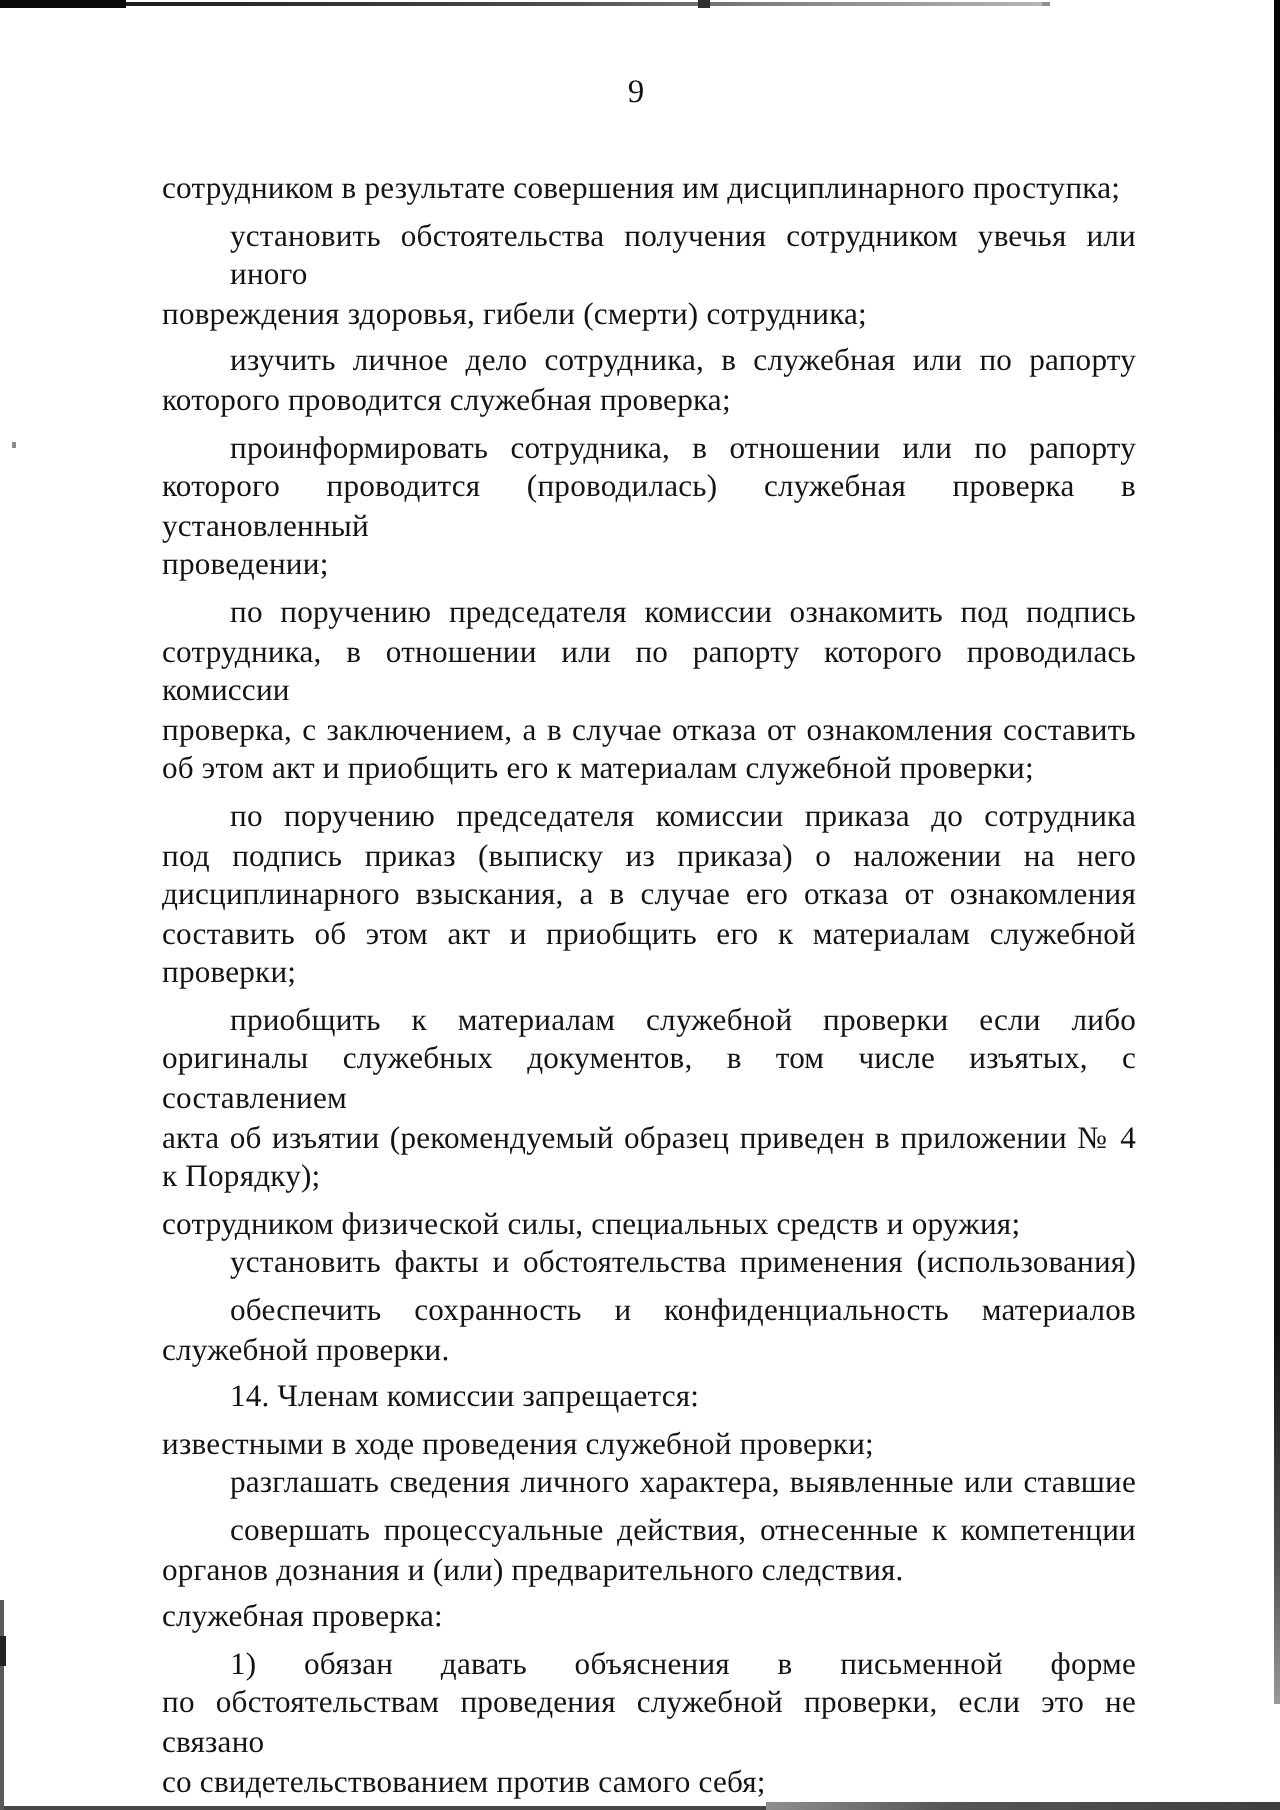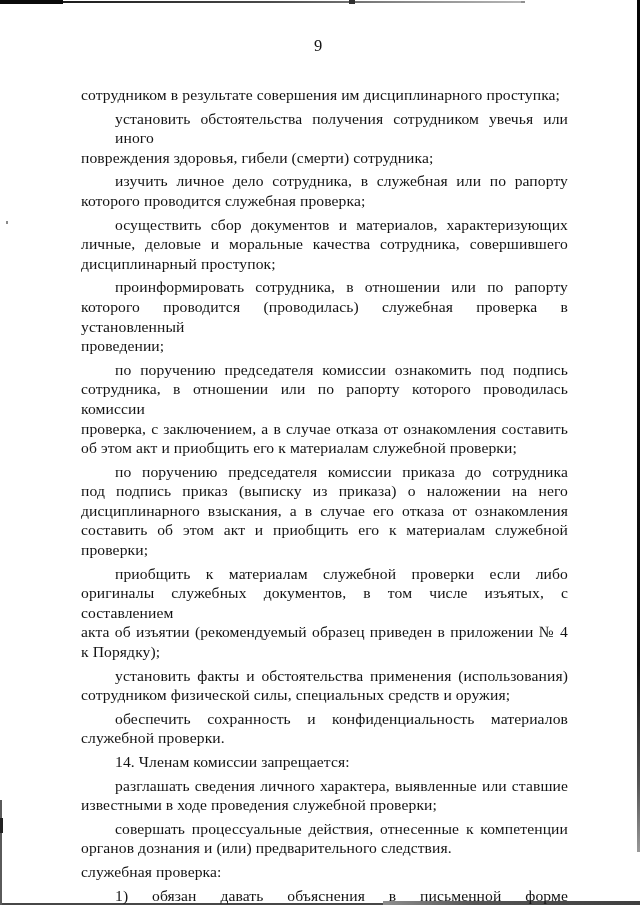--- a/index.html
+++ b/index.html
@@ -77,25 +77,20 @@
       </div>
       <div class="paragraph">
         <div class="line indent">установить обстоятельства получения сотрудником увечья или иного</div>
         <div class="line last">повреждения здоровья, гибели (смерти) сотрудника;</div>
       </div>
       <div class="paragraph">
         <div class="line indent">изучить личное дело сотрудника, в служебная или по рапорту</div>
         <div class="line last">которого проводится служебная проверка;</div>
       </div>
       <div class="paragraph">
-        <div class="line indent">осуществить сбор документов и материалов, характеризующих</div>
-        <div class="line">личные, деловые и моральные качества сотрудника, совершившего</div>
-        <div class="line last">дисциплинарный проступок;</div>
-      </div>
-      <div class="paragraph">
         <div class="line indent">проинформировать сотрудника, в отношении или по рапорту</div>
         <div class="line">которого проводится (проводилась) служебная проверка в установленный</div>
         <div class="line last">проведении;</div>
       </div>
       <div class="paragraph">
         <div class="line indent">по поручению председателя комиссии ознакомить под подпись</div>
         <div class="line">сотрудника, в отношении или по рапорту которого проводилась комиссии</div>
         <div class="line">проверка, с заключением, а в случае отказа от ознакомления составить</div>
         <div class="line last">об этом акт и приобщить его к материалам служебной проверки;</div>
       </div>
@@ -105,33 +100,33 @@
         <div class="line">дисциплинарного взыскания, а в случае его отказа от ознакомления</div>
         <div class="line last">составить об этом акт и приобщить его к материалам служебной проверки;</div>
       </div>
       <div class="paragraph">
         <div class="line indent">приобщить к материалам служебной проверки если либо</div>
         <div class="line">оригиналы служебных документов, в том числе изъятых, с составлением</div>
         <div class="line">акта об изъятии (рекомендуемый образец приведен в приложении № 4</div>
         <div class="line last">к Порядку);</div>
       </div>
       <div class="paragraph">
+        <div class="line last">сотрудником физической силы, специальных средств и оружия;</div>
         <div class="line indent">установить факты и обстоятельства применения (использования)</div>
-        <div class="line last">сотрудником физической силы, специальных средств и оружия;</div>
       </div>
       <div class="paragraph">
         <div class="line indent">обеспечить сохранность и конфиденциальность материалов</div>
         <div class="line last">служебной проверки.</div>
       </div>
       <div class="paragraph">
         <div class="line indent last">14. Членам комиссии запрещается:</div>
       </div>
       <div class="paragraph">
+        <div class="line last">известными в ходе проведения служебной проверки;</div>
         <div class="line indent">разглашать сведения личного характера, выявленные или ставшие</div>
-        <div class="line last">известными в ходе проведения служебной проверки;</div>
       </div>
       <div class="paragraph">
         <div class="line indent">совершать процессуальные действия, отнесенные к компетенции</div>
         <div class="line last">органов дознания и (или) предварительного следствия.</div>
       </div>
       <div class="paragraph">
         <div class="line last">служебная проверка:</div>
       </div>
       <div class="paragraph">
         <div class="line indent">1) обязан давать объяснения в письменной форме</div>

